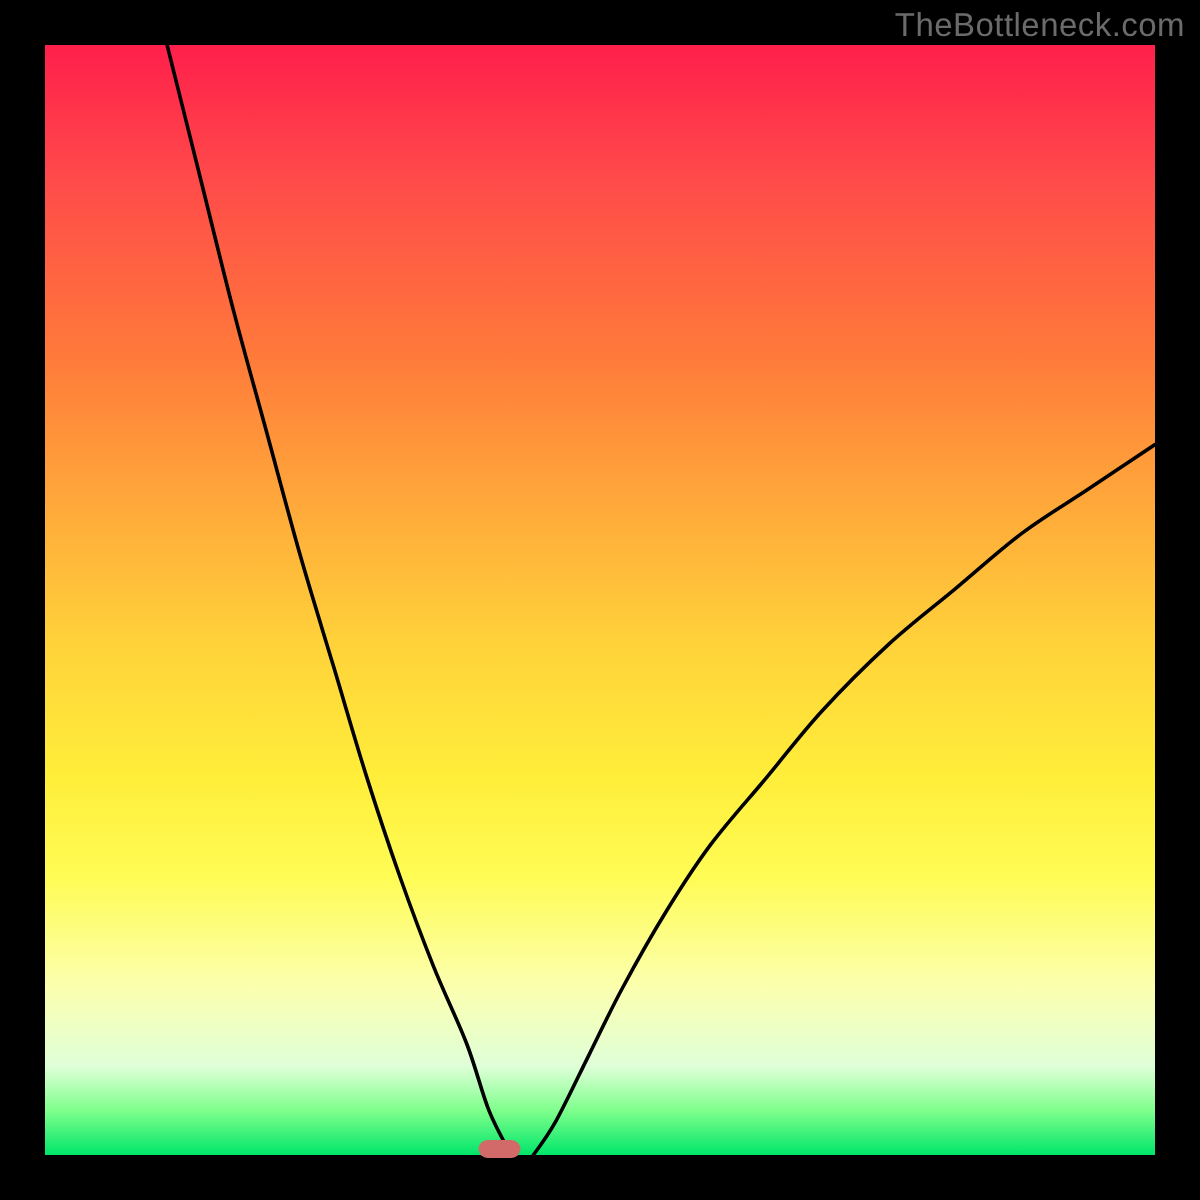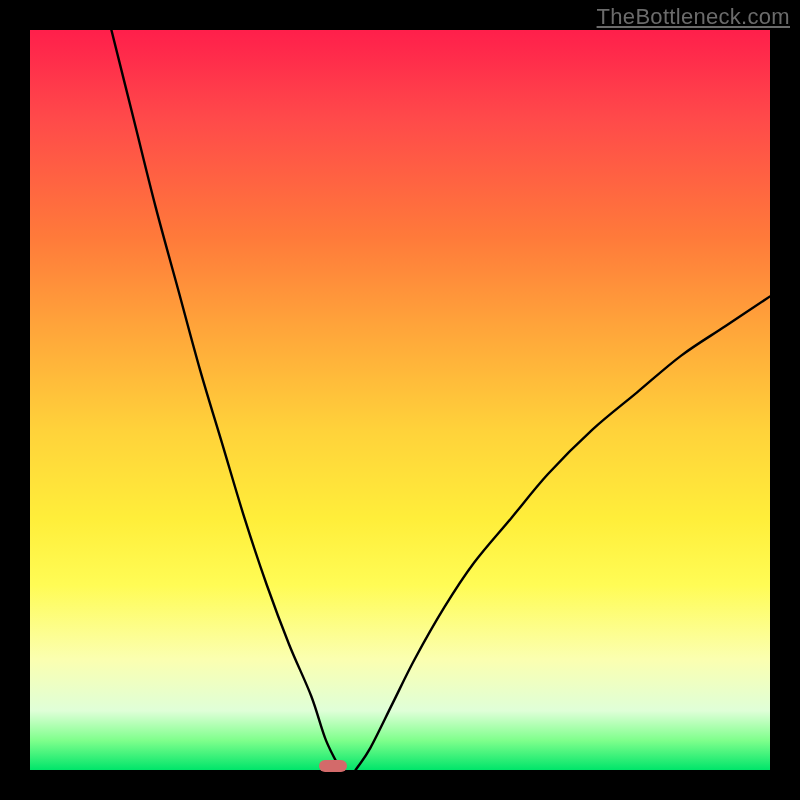--- a/index.html
+++ b/index.html
@@ -46,21 +46,20 @@
     height: 740px;
   }
   .watermark {
     position: absolute;
     top: 4px;
     right: 10px;
     color: #6b6b6b;
     font-size: 22px;
     font-weight: 500;
     letter-spacing: 0.3px;
-    text-decoration: underline;
   }
   .marker {
     position: absolute;
     width: 28px;
     height: 12px;
     border-radius: 6px;
     background: #d36a6a;
   }
 </style>
 </head>

